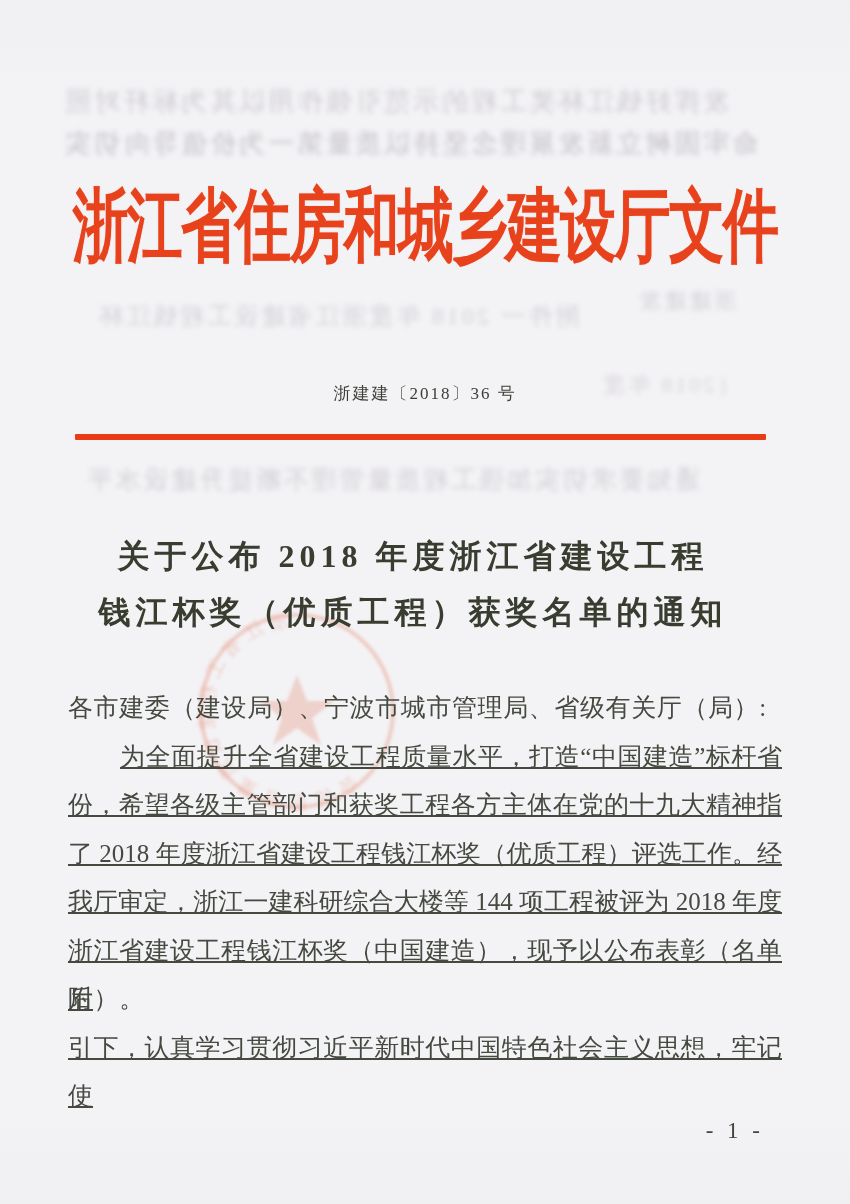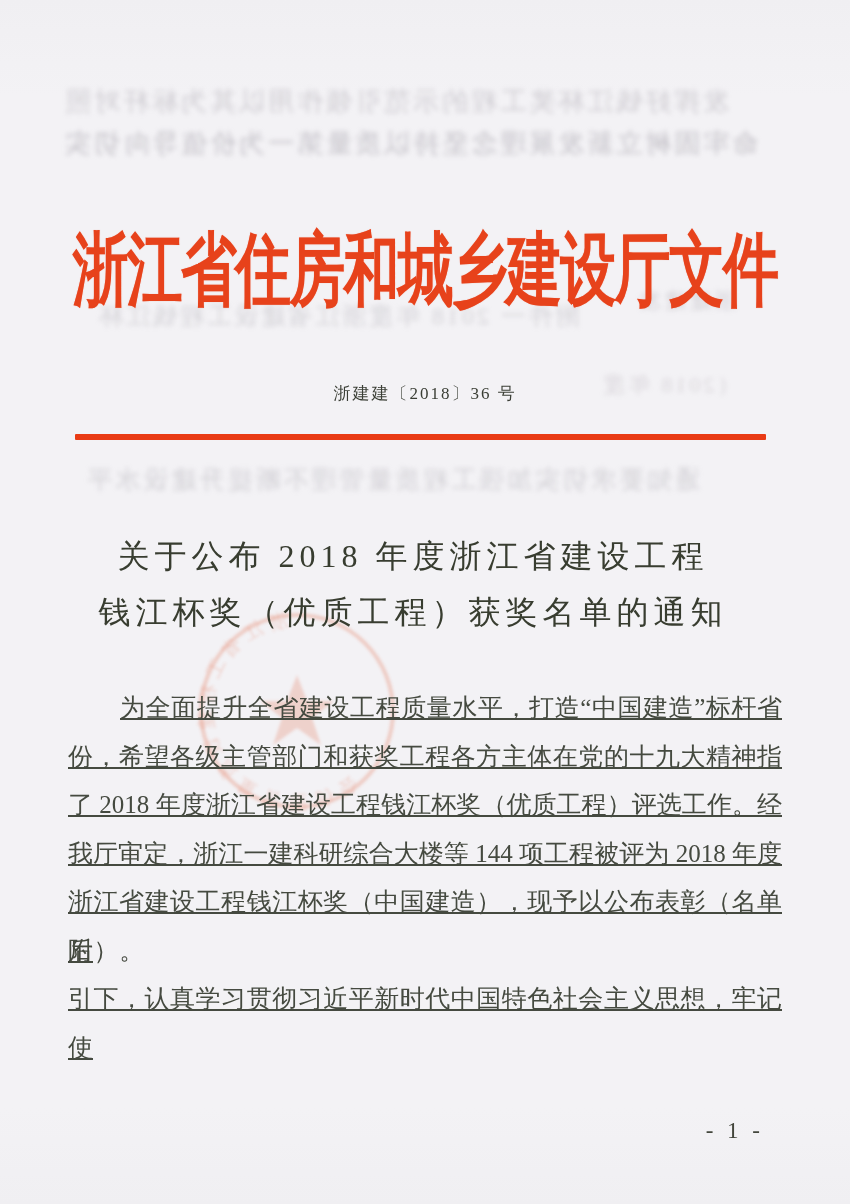--- a/index.html
+++ b/index.html
@@ -26,42 +26,42 @@
   .bt1{top:84px;left:62px;}
   .bt2{top:126px;left:62px;color:rgba(140,135,146,0.45);}
   .bt3{top:300px;left:96px;font-size:24px;color:rgba(150,145,155,0.33);}
   .bt4{top:286px;left:636px;font-size:22px;color:rgba(150,145,155,0.32);}
   .bt5{top:463px;left:84px;font-size:25px;color:rgba(150,145,155,0.35);}
   .bt6{top:370px;left:600px;font-size:22px;color:rgba(160,150,158,0.30);}
 
   
   .masthead{
     position:absolute;top:186px;left:0;width:850px;height:100px;
-    display:flex;justify-content:center;align-items:flex-start;margin-top:44px;
+    display:flex;justify-content:center;align-items:flex-start;
   }
   .masthead .txt{
     font-size:80px;font-weight:bold;line-height:1.02;
     white-space:nowrap;color:#e7421b;
     transform:scaleX(0.695);transform-origin:center top;
     letter-spacing:-2px;
     text-shadow:0 0 1px rgba(231,66,27,.55);
   }
   .docnum{
     position:absolute;top:382px;left:0;width:850px;
     text-align:center;font-size:17px;letter-spacing:2px;color:#3a3e35;
   }
   .redrule{
     position:absolute;top:434px;left:75px;width:691px;height:6px;
     background:#e93b15;border-radius:1px;
   }
 
   
   .doctitle{
     position:absolute;top:528px;left:0;width:826px;
-    text-align:center;font-weight:normal;color:#383d30;
+    text-align:center;font-weight:bold;color:#383d30;
     font-size:32px;line-height:56px;letter-spacing:5px;
   }
 
   
   .seal{
     position:absolute;top:606px;left:192px;width:210px;height:210px;
     transform:scaleX(-1);filter:blur(1.6px);opacity:.8;
     pointer-events:none;
   }
 
@@ -115,20 +115,21 @@
       <textPath href="#sealArc" startOffset="8">浙江省工程建设质量管理协会</textPath>
     </text>
   </svg>
 
   <div class="doctitle">
     <div>关于公布 2018 年度浙江省建设工程</div>
     <div>钱江杯奖（优质工程）获奖名单的通知</div>
   </div>
 
   <div class="bodytext">
+    <div class="line">各市建委（建设局）、宁波市城市管理局、省级有关厅（局）:</div>
     <div class="line just indent">为全面提升全省建设工程质量水平，打造“中国建造”标杆省</div>
     <div class="line just">份，希望各级主管部门和获奖工程各方主体在党的十九大精神指</div>
     <div class="line just">了 2018 年度浙江省建设工程钱江杯奖（优质工程）评选工作。经</div>
     <div class="line just">我厅审定，浙江一建科研综合大楼等 144 项工程被评为 2018 年度</div>
     <div class="line just">浙江省建设工程钱江杯奖（中国建造），现予以公布表彰（名单附</div>
     <div class="line">后）。</div>
     <div class="line just">引下，认真学习贯彻习近平新时代中国特色社会主义思想，牢记使</div>
   </div>
 
   <div class="pagenum">- 1 -</div>

